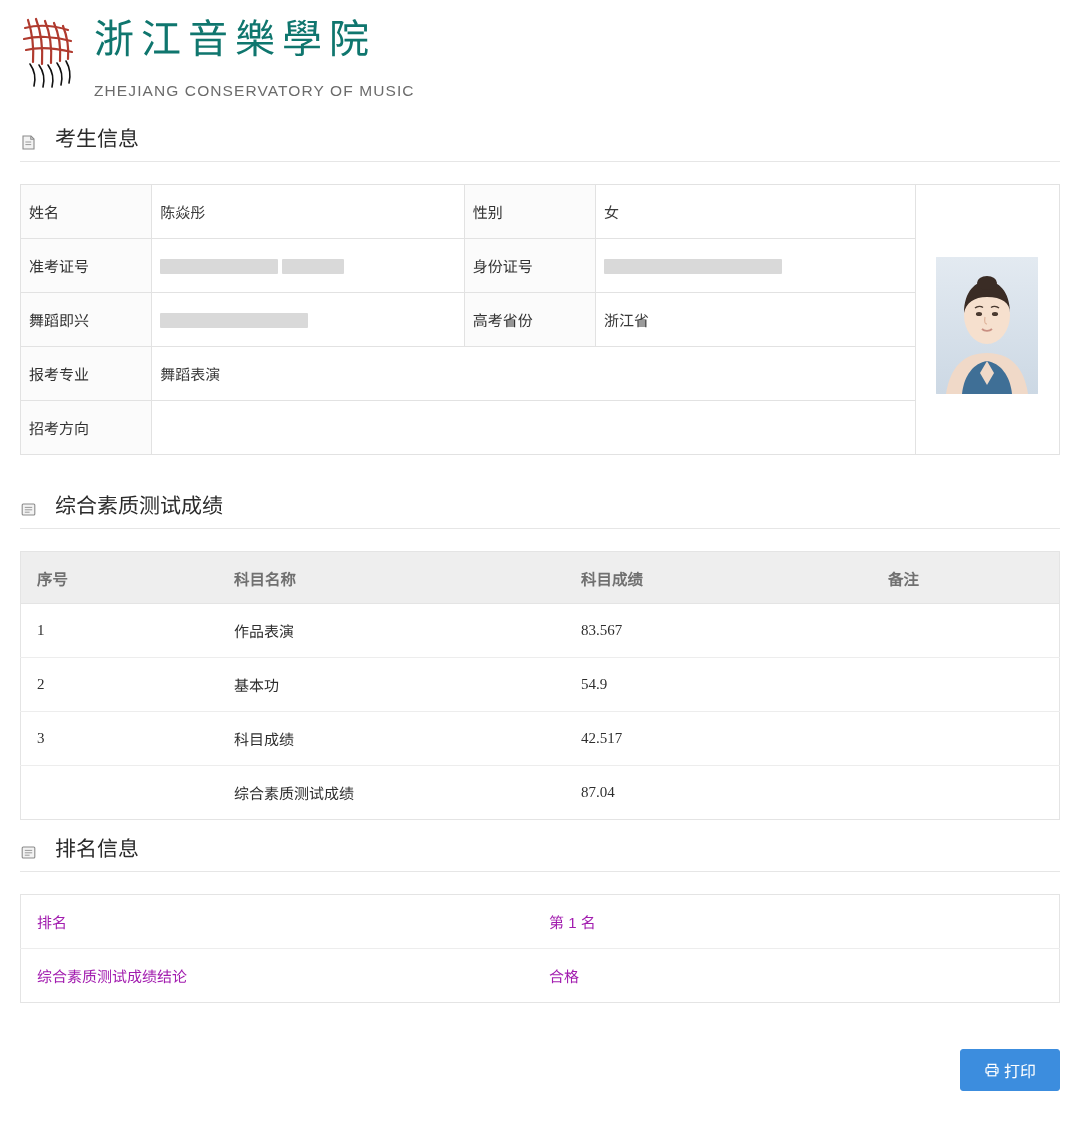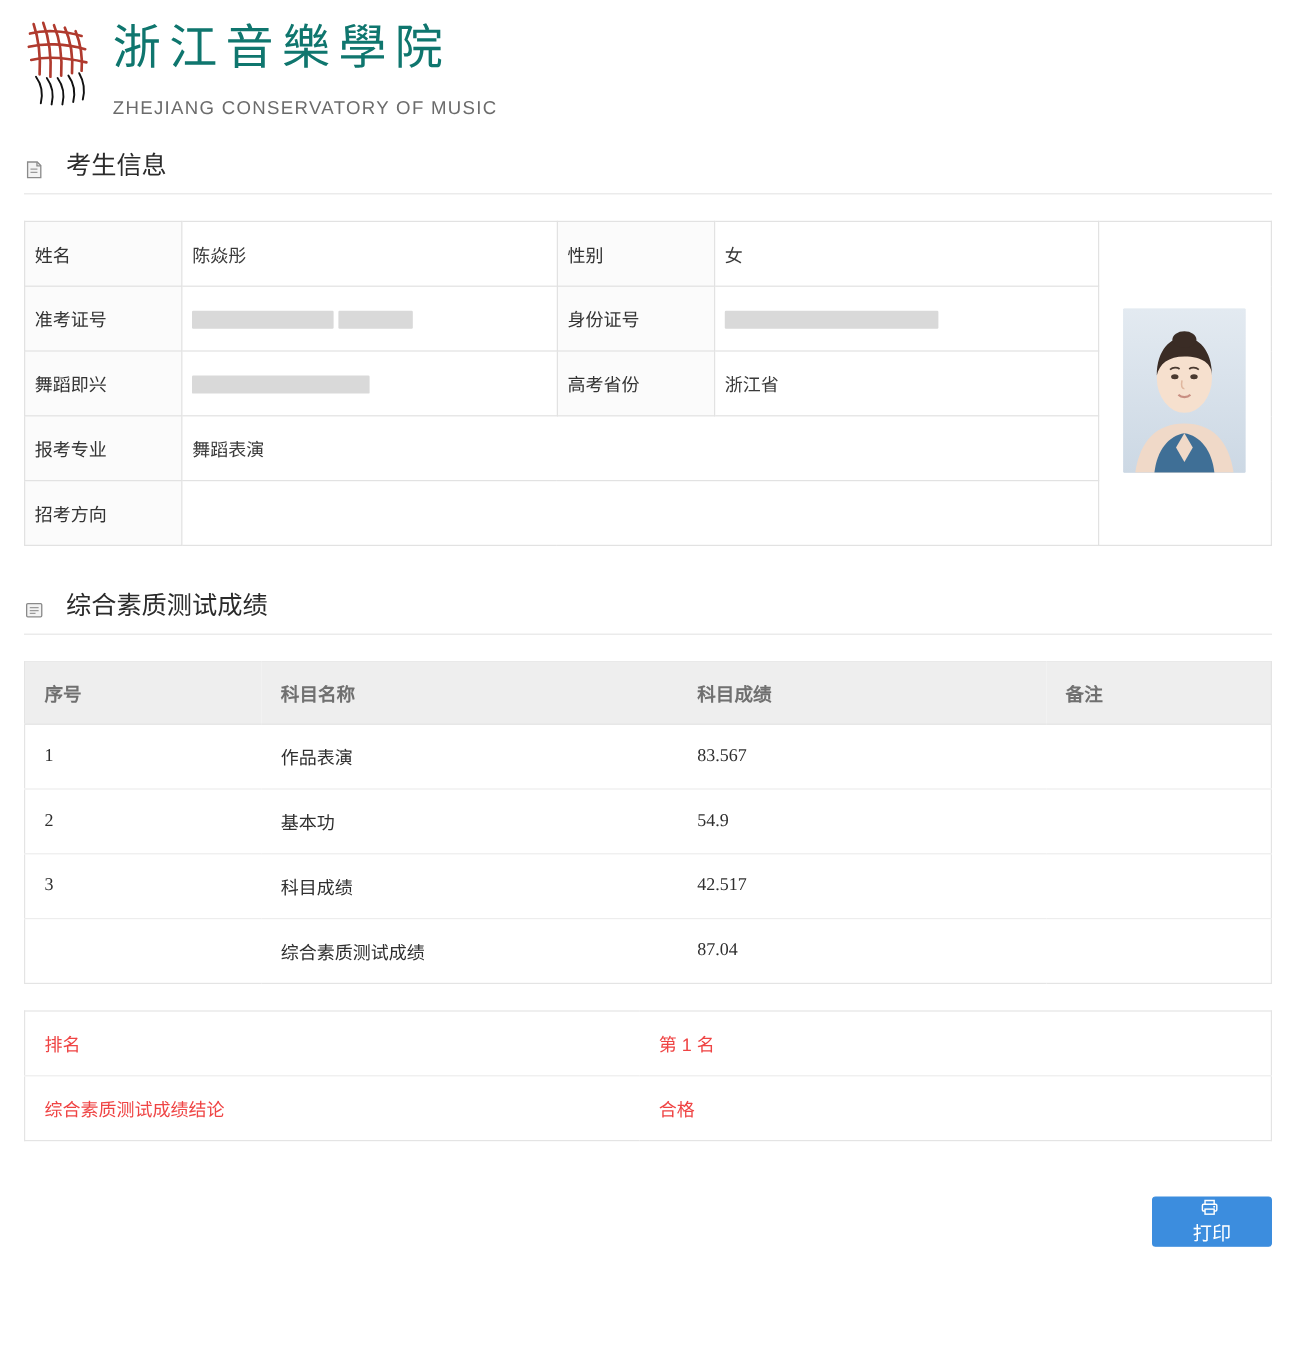--- a/index.html
+++ b/index.html
@@ -169,21 +169,21 @@
   
   .rank-table {
     margin-top: 22px;
     border: 1px solid #e4e4e4;
     font-size: 15px;
   }
   .rank-table td {
     height: 53px;
     padding: 0 16px;
     border-bottom: 1px solid #ededed;
-    color: #ef4444;
+    color: #a21caf;
   }
   .rank-table tr:last-child td { border-bottom: none; }
   .rank-table td.k { width: 480px; }
 
   
   .footer {
     margin-top: 46px;
     display: flex;
     justify-content: flex-end;
     padding-right: 0px;
@@ -196,21 +196,20 @@
     border-radius: 3px;
     height: 42px;
     min-width: 100px;
     padding: 0 16px;
     font-size: 16px;
     display: inline-flex;
     align-items: center;
     justify-content: center;
     cursor: pointer;
     font-family: "Liberation Sans", sans-serif;
-    flex-direction: column;
   }
   .print-btn .p-icon {
     width: 16px;
     height: 16px;
     margin-right: 4px;
     display: inline-block;
   }
 </style>
 </head>
 <body>
@@ -371,20 +370,29 @@
       </tr>
       <tr>
         <td class="num"></td>
         <td>综合素质测试成绩</td>
         <td class="num">87.04</td>
         <td></td>
       </tr>
     </tbody>
   </table>
 
+  <div class="section-title" style="margin-top:16px;">
+    <span class="sec-icon">
+      <svg width="17" height="17" viewBox="0 0 17 17" xmlns="http://www.w3.org/2000/svg">
+        <rect x="2.2" y="3" width="12.6" height="11" rx="1" fill="#f3f3f3" stroke="#8a8a8a" stroke-width="1.1"></rect>
+        <path d="M4.8 6.4 H12.2 M4.8 8.8 H12.2 M4.8 11.2 H9.6" stroke="#9a9a9a" stroke-width="1"></path>
+      </svg>
+    </span>
+    <span class="sec-label">排名信息</span>
+  </div>
 
   <table class="rank-table">
     <tbody>
       <tr>
         <td class="k">排名</td>
         <td>第 1 名</td>
       </tr>
       <tr>
         <td class="k">综合素质测试成绩结论</td>
         <td>合格</td>

